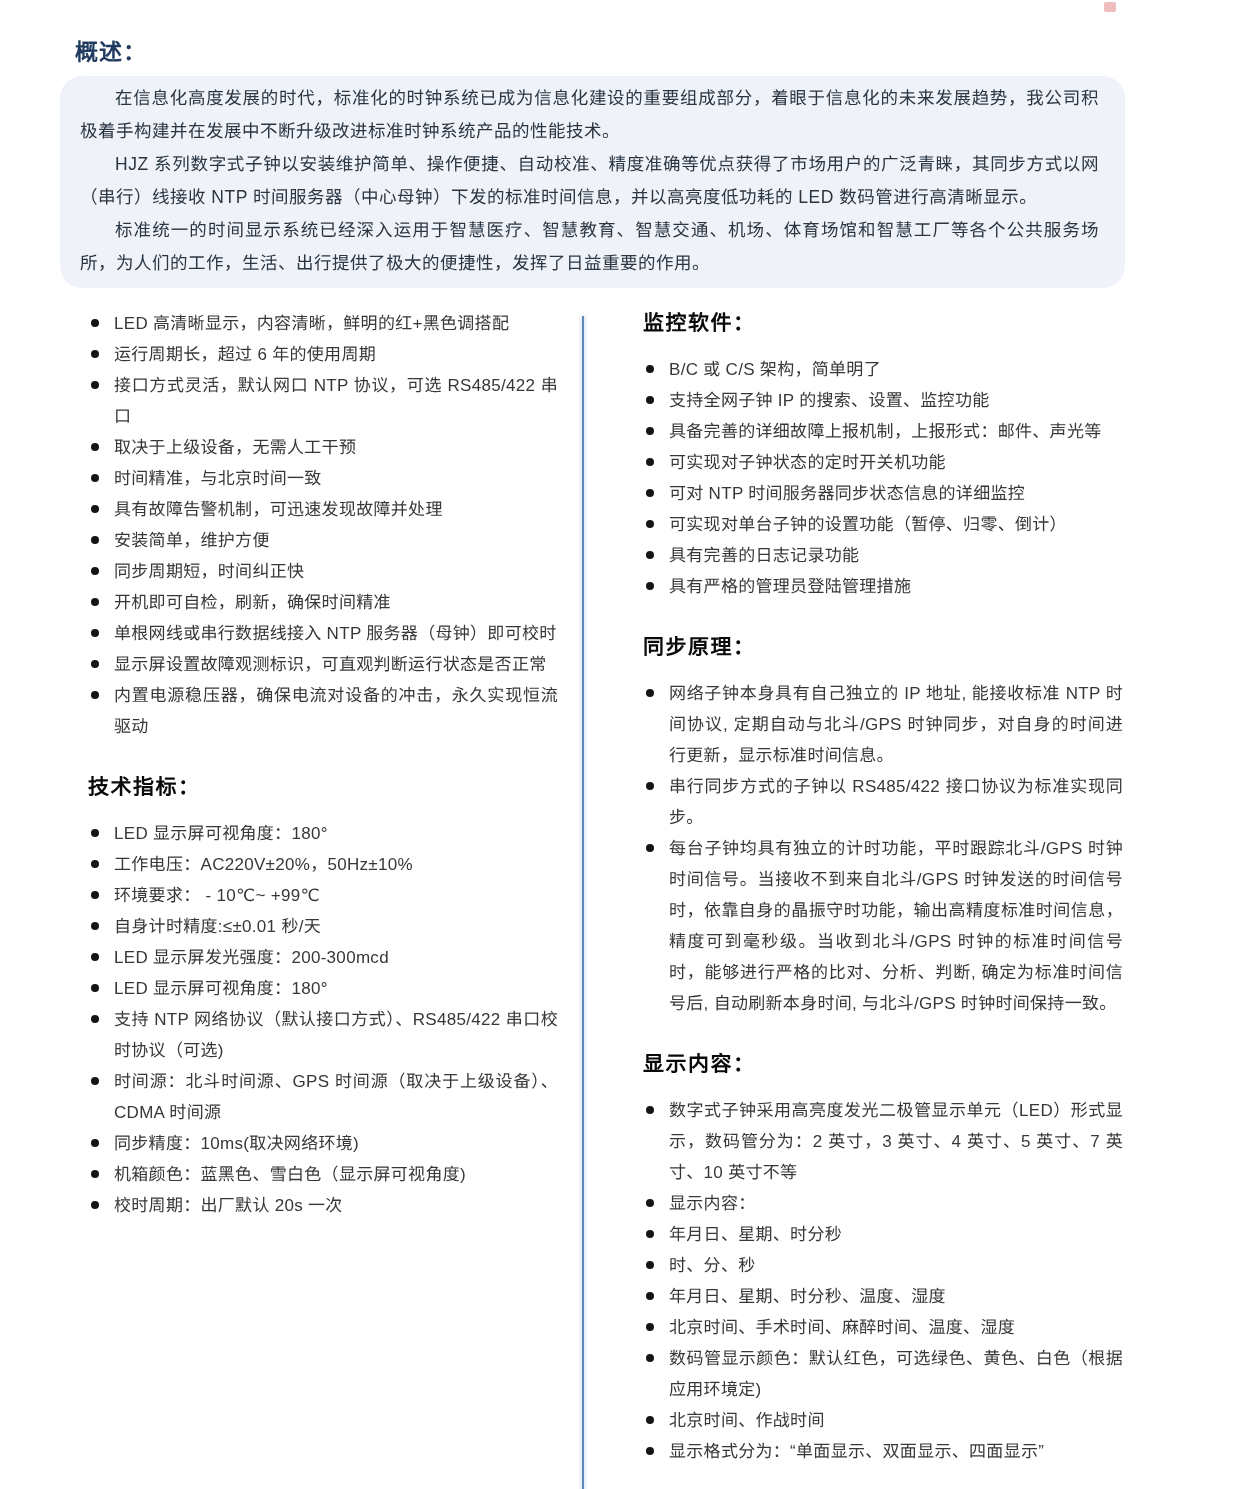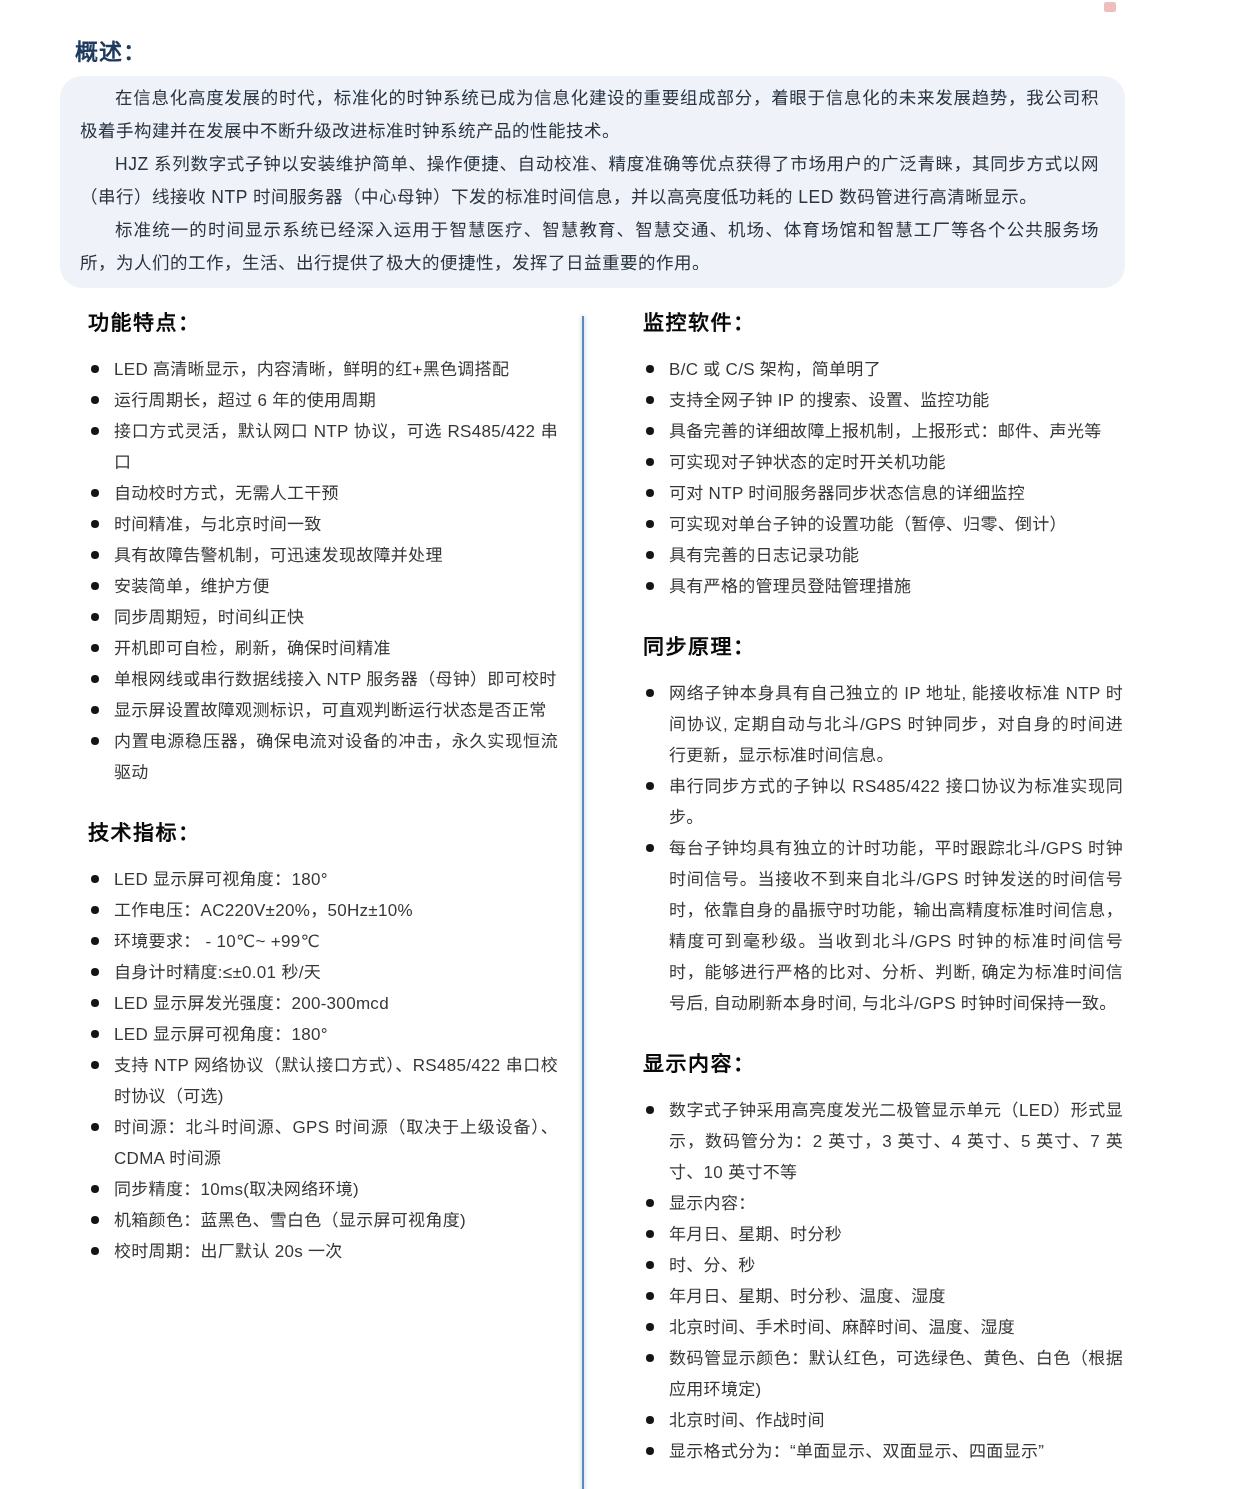--- a/index.html
+++ b/index.html
@@ -119,37 +119,36 @@
     <p>在信息化高度发展的时代，标准化的时钟系统已成为信息化建设的重要组成部分，着眼于信息化的未来发展趋势，我公司积极着手构建并在发展中不断升级改进标准时钟系统产品的性能技术。</p>
     <p>HJZ 系列数字式子钟以安装维护简单、操作便捷、自动校准、精度准确等优点获得了市场用户的广泛青睐，其同步方式以网（串行）线接收 NTP 时间服务器（中心母钟）下发的标准时间信息，并以高亮度低功耗的 LED 数码管进行高清晰显示。</p>
     <p>标准统一的时间显示系统已经深入运用于智慧医疗、智慧教育、智慧交通、机场、体育场馆和智慧工厂等各个公共服务场所，为人们的工作，生活、出行提供了极大的便捷性，发挥了日益重要的作用。</p>
   </div>
 
   <div class="columns">
     <div class="divider"></div>
 
     <div class="col-left">
       <div class="section">
-        <h2 class="section-title">功能特点：</h2>
         <ul class="bullet-list">
             <li>
               <span class="dot"></span>
               <span class="li-text">LED 高清晰显示，内容清晰，鲜明的红+黑色调搭配</span>
             </li>
             <li>
               <span class="dot"></span>
               <span class="li-text">运行周期长，超过 6 年的使用周期</span>
             </li>
             <li>
               <span class="dot"></span>
               <span class="li-text">接口方式灵活，默认网口 NTP 协议，可选 RS485/422 串口</span>
             </li>
             <li>
               <span class="dot"></span>
-              <span class="li-text">自动校时方式，无需人工干预</span>
+              <span class="li-text">取决于上级设备，无需人工干预</span>
             </li>
             <li>
               <span class="dot"></span>
               <span class="li-text">时间精准，与北京时间一致</span>
             </li>
             <li>
               <span class="dot"></span>
               <span class="li-text">具有故障告警机制，可迅速发现故障并处理</span>
             </li>
             <li>

